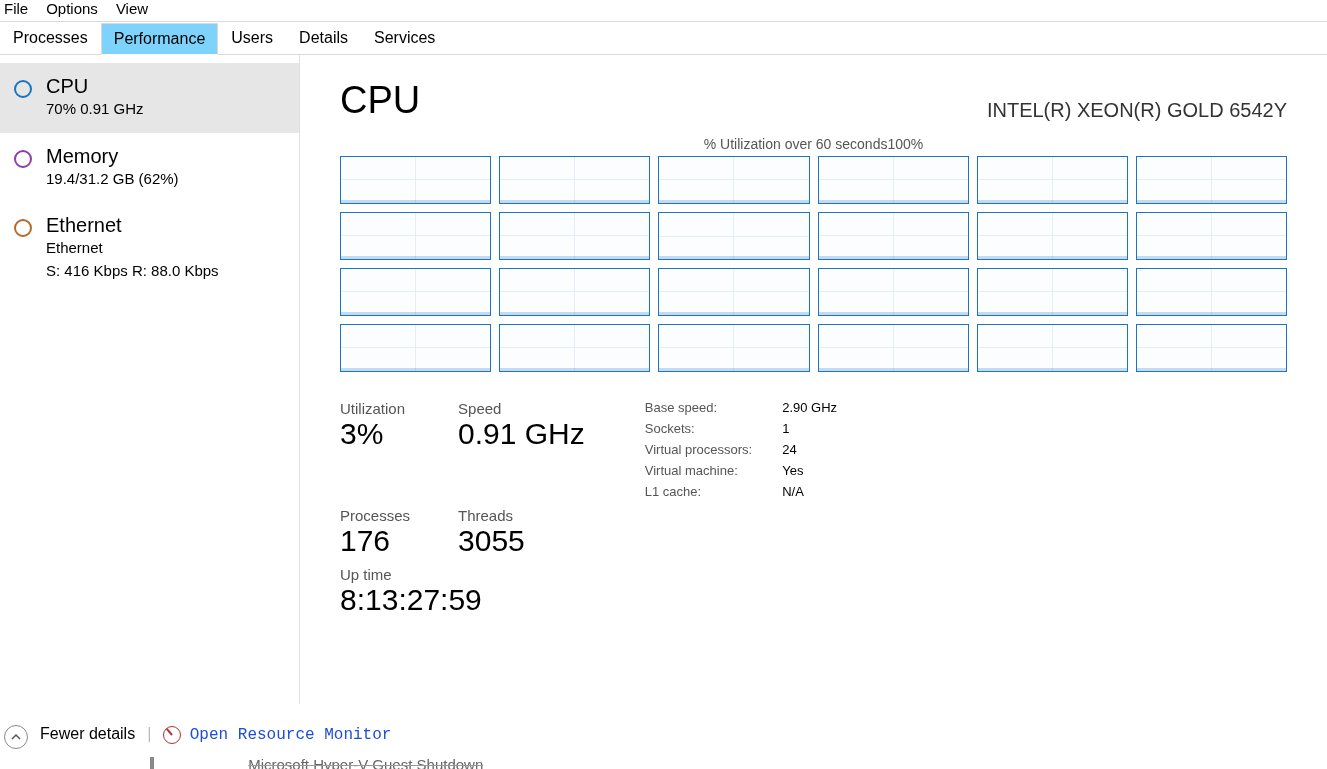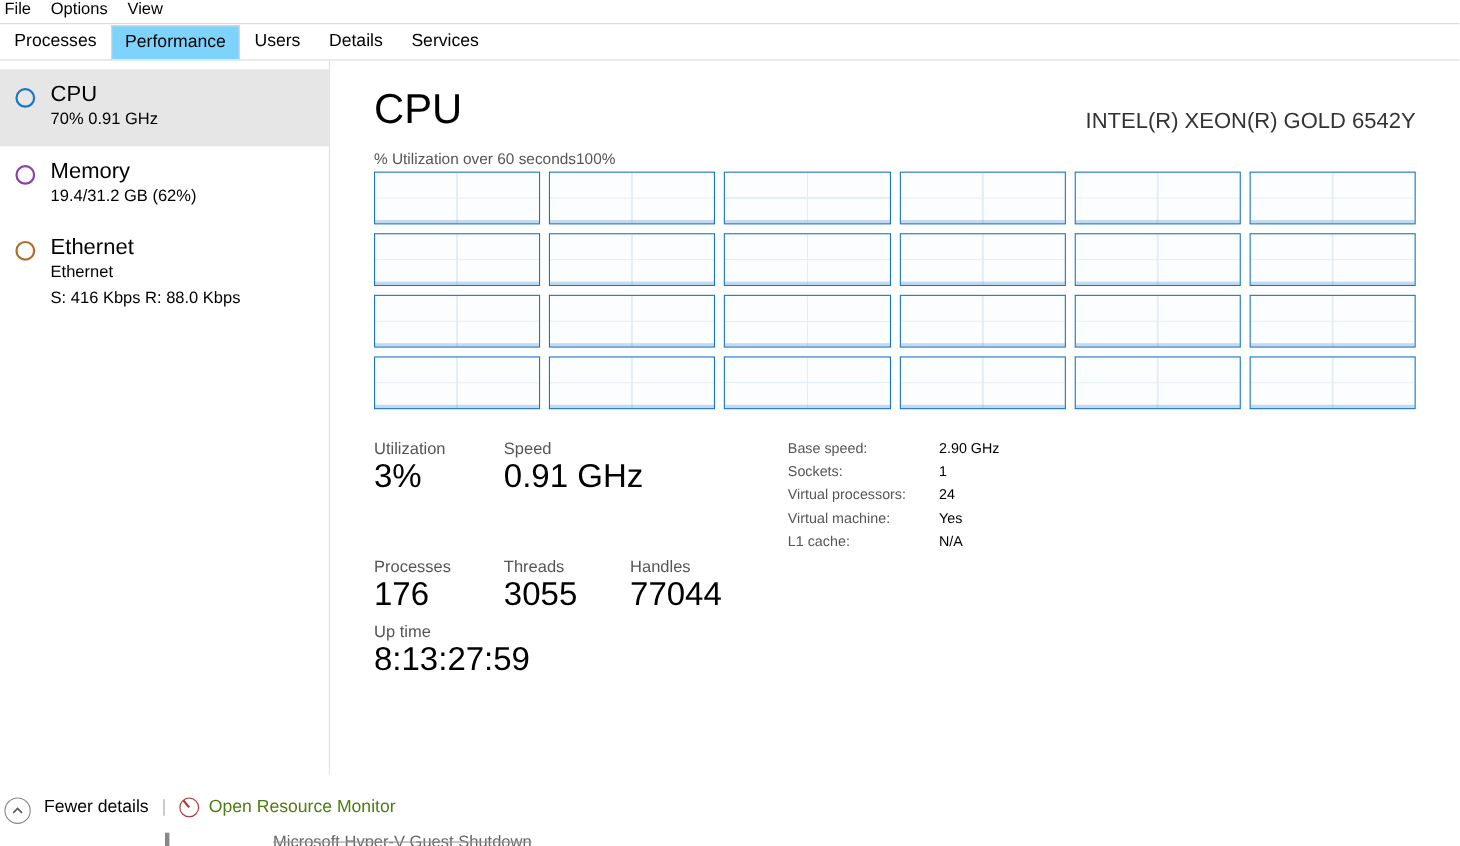--- a/index.html
+++ b/index.html
@@ -76,21 +76,21 @@
   .main-head {
     display: flex;
     justify-content: space-between;
     align-items: flex-end;
     margin-bottom: 14px;
   }
   .main-title { font-size: 38px; font-weight: 400; }
   .main-sub { font-size: 20px; color: #333; }
   .chart-head {
     display: flex;
-    justify-content: flex-start;
+    justify-content: center;
     color: #555;
     font-size: 14px;
     margin-bottom: 4px;
   }
   .cpu-grid {
     display: grid;
     grid-template-columns: repeat(6, 1fr);
     gap: 8px;
     margin-bottom: 28px;
   }
@@ -144,21 +144,21 @@
     font-size: 16px;
   }
   .circle-btn {
     width: 24px; height: 24px;
     border: 1px solid #888;
     border-radius: 50%;
     display: flex; align-items: center; justify-content: center;
     font-size: 12px; color: #555;
   }
   .divider { color: #bbb; }
-  .link { color: #4d7c0f; cursor: pointer; }
+  .link { color: #1d4ed8; cursor: pointer; font-family: Liberation Mono, monospace; }
   .rm-icon {
     width: 18px; height: 18px;
     border: 1px solid #aa3333;
     border-radius: 50%;
     display: inline-block;
     position: relative;
     vertical-align: middle;
     margin-right: 4px;
   }
   .rm-icon::after {
@@ -271,24 +271,20 @@
             <div class="mvalue">0.91 GHz</div>
           </div>
           <div>
             <div class="mlabel">Processes</div>
             <div class="mvalue">176</div>
           </div>
           <div>
             <div class="mlabel">Threads</div>
             <div class="mvalue">3055</div>
           </div>
-          <div>
-            <div class="mlabel">Handles</div>
-            <div class="mvalue">77044</div>
-          </div>
         </div>
         <div class="uptime">
           <div class="mlabel">Up time</div>
           <div class="mvalue">8:13:27:59</div>
         </div>
       </div>
       <div class="metrics-right">
         <div class="k">Base speed:</div>
         <div>2.90 GHz</div>
         <div class="k">Sockets:</div>

